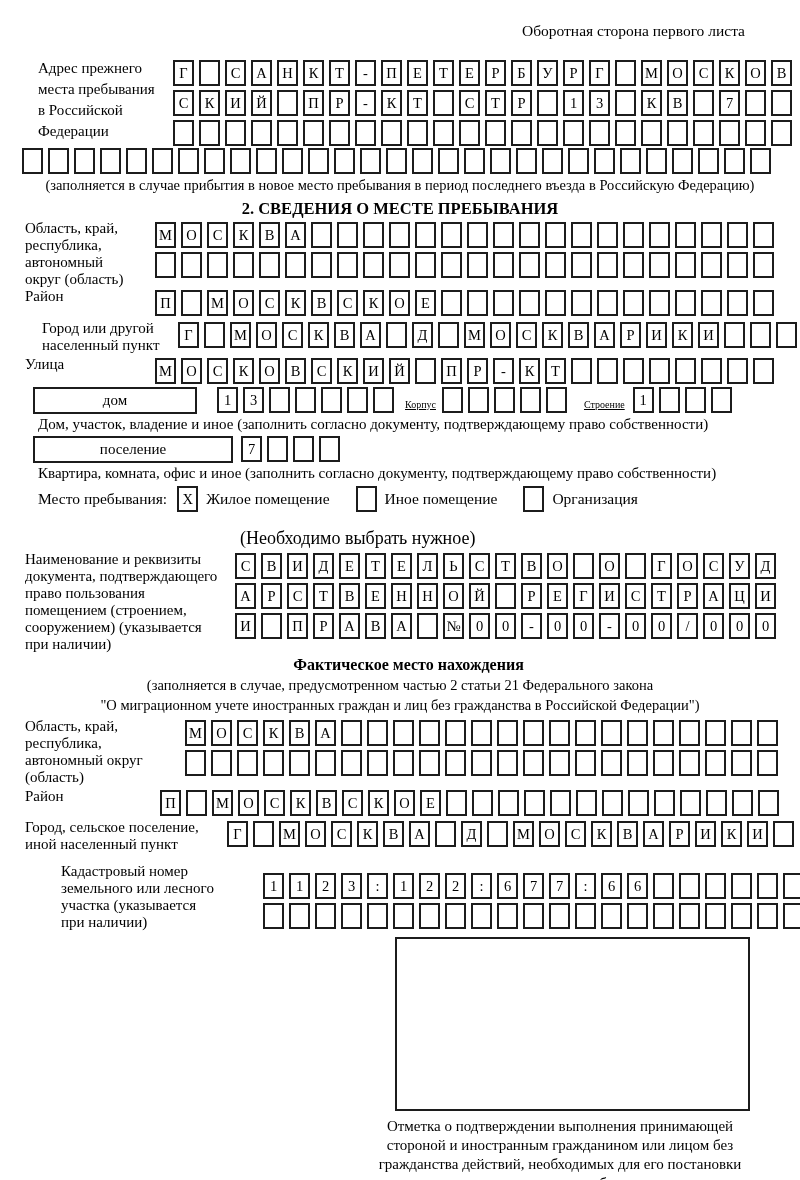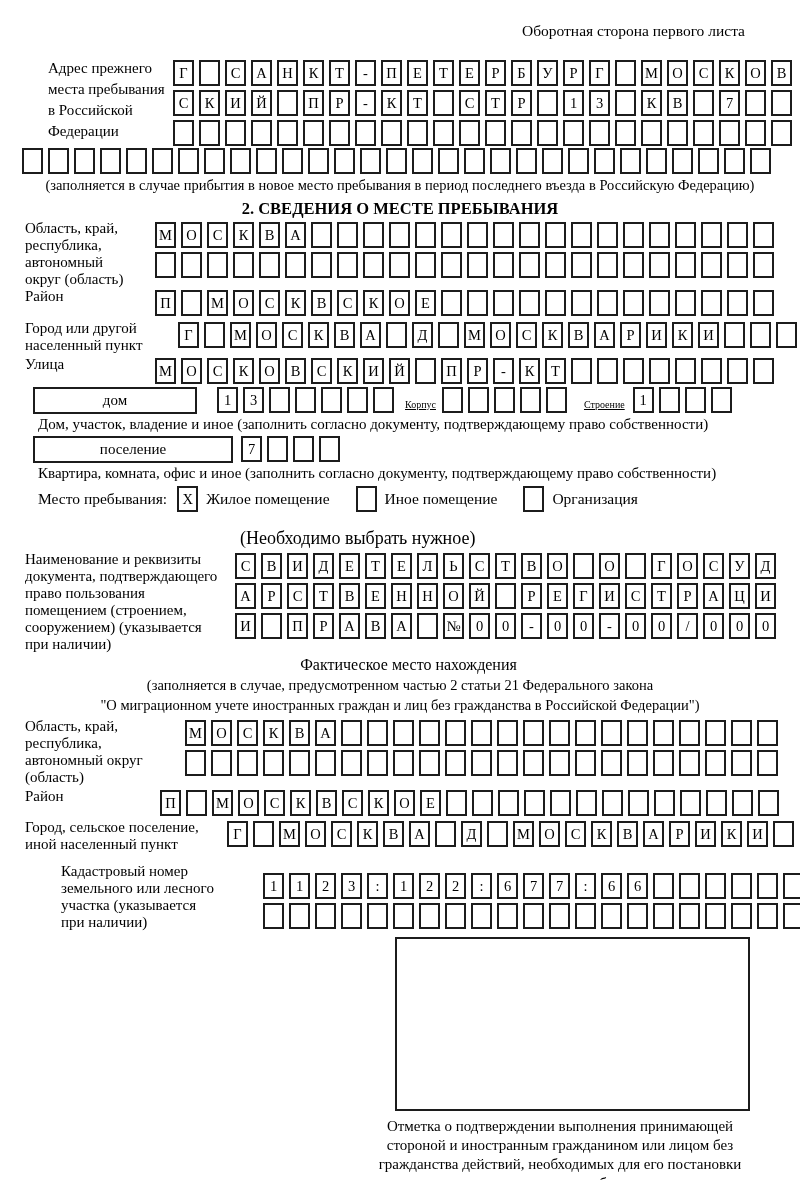--- a/index.html
+++ b/index.html
@@ -12,23 +12,23 @@
   .cellrow{display:flex;height:26px;}
   .cell{
     box-sizing:border-box;display:inline-block;flex:0 0 21px;width:21px;height:26px;
     margin-right:5px;border:2px solid #1c1c1c;text-align:center;
     font-size:14.5px;line-height:22px;background:#fff;
   }
   .rows{display:flex;flex-direction:column;gap:4px;}
   .field{display:flex;align-items:flex-start;}
   .flabel{box-sizing:border-box;line-height:17px;white-space:pre-line;margin-top:-2px;}
   .f-s1{margin-top:20px;}
-  .f-s1 .flabel{flex:0 0 173px;padding-left:48px;line-height:21px;}
+  .f-s1 .flabel{flex:0 0 173px;padding-left:38px;line-height:21px;}
   .f-region .flabel,.f-district .flabel,.f-street .flabel{flex:0 0 155px;padding-left:25px;}
-  .f-city .flabel{flex:0 0 178px;padding-left:25px;}
+  .f-city .flabel{flex:0 0 178px;padding-left:42px;}
   .f-doc .flabel{flex:0 0 235px;padding-left:25px;}
   .f-aregion .flabel{flex:0 0 185px;padding-left:25px;}
   .f-adistrict .flabel{flex:0 0 160px;padding-left:25px;}
   .f-acity .flabel{flex:0 0 227px;padding-left:25px;}
   .f-cadastral .flabel{flex:0 0 227px;padding-left:25px;}
   .fullrow{margin:2px 0 0 22px;}
   .caption-center{margin-top:3px;text-align:center;font-size:14.5px;}
   .caption-left{margin:2px 11px 0 38px;font-size:15px;}
   .s2title{margin-top:5px;text-align:center;font-weight:bold;font-size:16.5px;}
   .f-region{margin-top:3px;}
@@ -42,21 +42,21 @@
     align-items:center;justify-content:center;font-size:15px;
   }
   .rect-house{width:164px;margin-right:20px;}
   .rect-apartment{width:200px;margin-right:8px;}
   .inline-label{margin:9px 6px 0 6px;font-size:10px;white-space:nowrap;text-decoration:underline;}
   .il-stroenie{margin-left:12px;margin-right:8px;}
   .stayrow{display:flex;align-items:center;margin:4px 0 0 38px;height:26px;font-size:15.5px;}
   .stayrow .cell{margin:0 8px 0 10px;}
   .stayrow .gap-big{margin-left:26px;}
   .stay-note{margin:16px 0 0 240px;font-size:18px;}
-  .subtitle{margin-top:3px;text-align:center;font-weight:normal;font-size:16px;padding-left:17px;}
+  .subtitle{margin-top:3px;text-align:center;font-weight:bold;font-size:16px;padding-left:17px;}
   .f-aregion{margin-top:6px;}
   .f-adistrict{margin-top:4px;}
   .f-acity{margin-top:5px;}
   .f-cadastral{margin-top:12px;padding-left:36px;}
   .offset-rows{margin-top:8px;}
   .stamp-box{box-sizing:border-box;margin:6px 0 0 395px;width:355px;height:174px;border:2px solid #1c1c1c;}
   .stamp-caption{margin:6px 0 0 330px;width:460px;text-align:center;line-height:19px;white-space:pre-line;font-size:15px;}
 </style>
 </head>
 <body>

